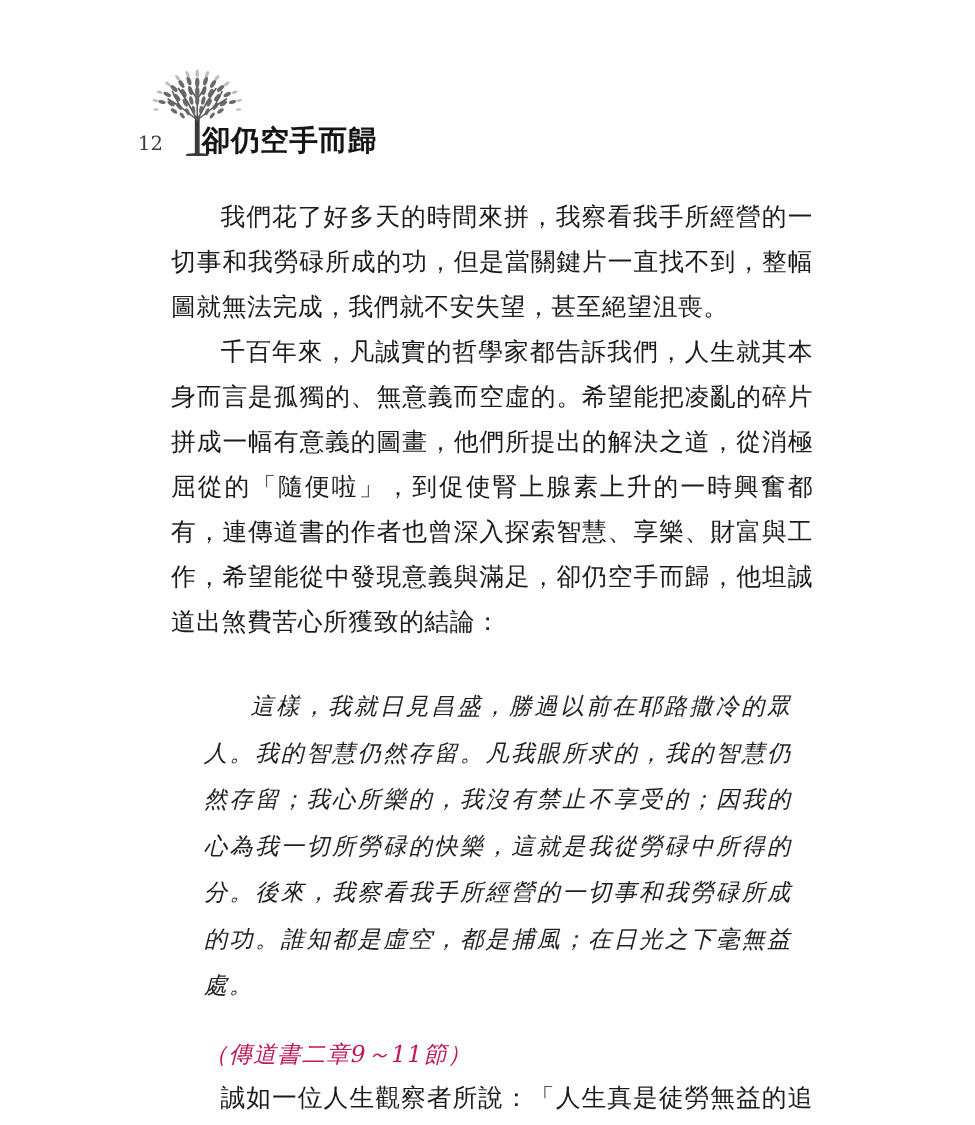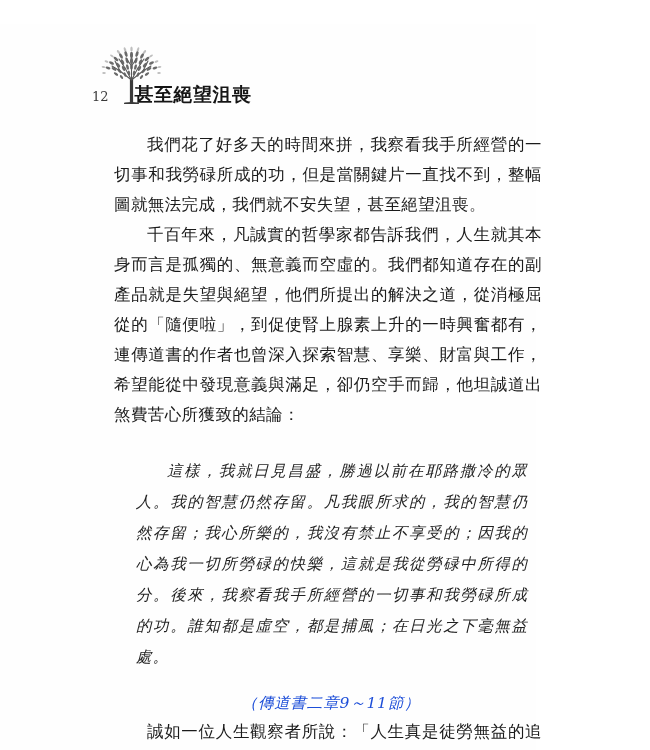--- a/index.html
+++ b/index.html
@@ -105,23 +105,23 @@
     text-indent: 2em;
     font-style: italic;
   }
 
   .citation {
     margin: 0;
     margin-top: 16px;
     font-family: "DejaVu Serif", "Liberation Serif", serif;
     font-size: 15.5px;
     line-height: 28px;
-    color: #1d4ed8;
+    color: #be185d;
     letter-spacing: 0.8px;
-    text-align: center;
+    text-align: left;
     padding-right: 2px;
     font-style: italic;
   }
 
   .after-quote { margin-top: 26px; }
 </style>
 </head>
 <body>
 
 <div class="page">
@@ -195,28 +195,28 @@
           <ellipse cx="3.5" cy="21" rx="0.9" ry="1.9" transform="rotate(-82 3.5 21)"></ellipse>
           <ellipse cx="59.5" cy="21" rx="0.9" ry="1.9" transform="rotate(82 59.5 21)"></ellipse>
           <ellipse cx="4" cy="27" rx="0.9" ry="1.8" transform="rotate(-88 4 27)"></ellipse>
           <ellipse cx="59" cy="27" rx="0.9" ry="1.8" transform="rotate(88 59 27)"></ellipse>
         </g>
       </svg>
     </span>
 
     <span class="folio">12</span>
 
-    <span class="chapter-title">甚至絕望沮喪</span>
+    <span class="chapter-title">卻仍空手而歸</span>
   </div>
 
   <div class="body-col">
 
     <p class="para">我們花了好多天的時間來拼，我察看我手所經營的一切事和我勞碌所成的功，但是當關鍵片一直找不到，整幅圖就無法完成，我們就不安失望，甚至絕望沮喪。</p>
 
-    <p class="para">千百年來，凡誠實的哲學家都告訴我們，人生就其本身而言是孤獨的、無意義而空虛的。我們都知道存在的副產品就是失望與絕望，他們所提出的解決之道，從消極屈從的「隨便啦」，到促使腎上腺素上升的一時興奮都有，連傳道書的作者也曾深入探索智慧、享樂、財富與工作，希望能從中發現意義與滿足，卻仍空手而歸，他坦誠道出煞費苦心所獲致的結論：</p>
+    <p class="para">千百年來，凡誠實的哲學家都告訴我們，人生就其本身而言是孤獨的、無意義而空虛的。希望能把凌亂的碎片拼成一幅有意義的圖畫，他們所提出的解決之道，從消極屈從的「隨便啦」，到促使腎上腺素上升的一時興奮都有，連傳道書的作者也曾深入探索智慧、享樂、財富與工作，希望能從中發現意義與滿足，卻仍空手而歸，他坦誠道出煞費苦心所獲致的結論：</p>
 
     <div class="quote-block">
       <p class="quote">這樣，我就日見昌盛，勝過以前在耶路撒冷的眾人。我的智慧仍然存留。凡我眼所求的，我的智慧仍然存留；我心所樂的，我沒有禁止不享受的；因我的心為我一切所勞碌的快樂，這就是我從勞碌中所得的分。後來，我察看我手所經營的一切事和我勞碌所成的功。誰知都是虛空，都是捕風；在日光之下毫無益處。</p>
       <p class="citation">（傳道書二章9～11節）</p>
     </div>
 
     <p class="para after-quote">誠如一位人生觀察者所說：「人生真是徒勞無益的追尋，白忙一場。」</p>
 
   </div>
 

